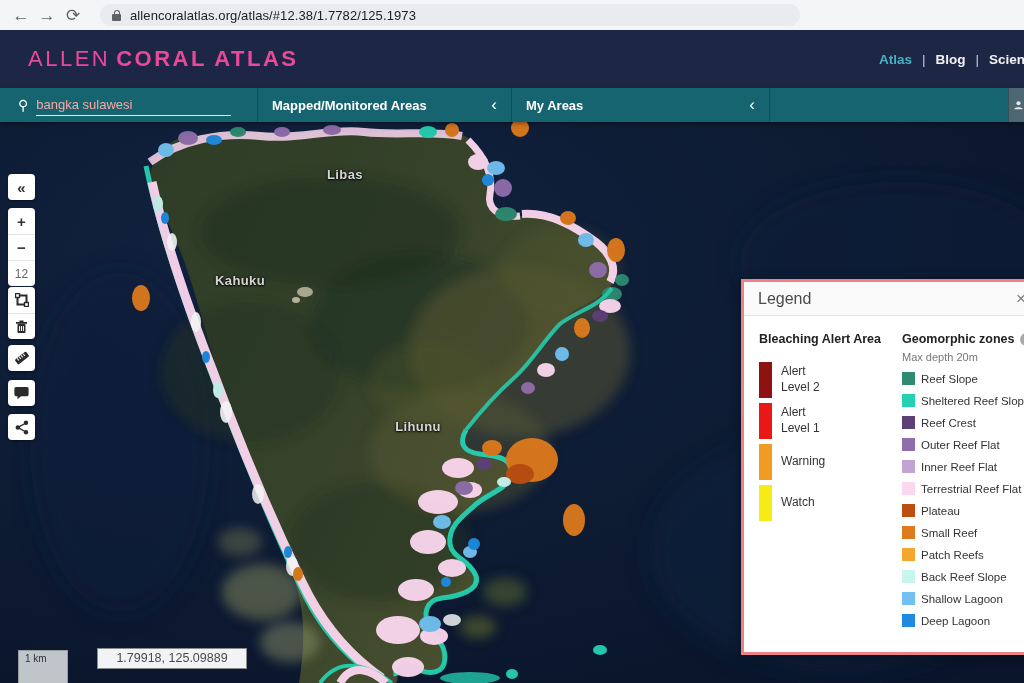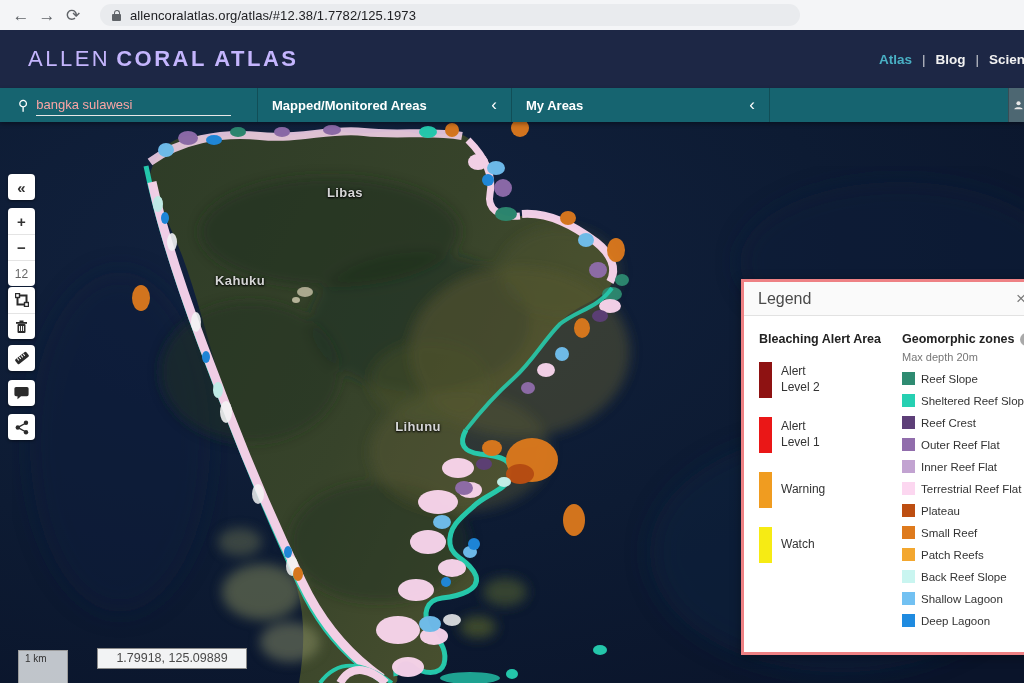--- a/index.html
+++ b/index.html
@@ -16,21 +16,21 @@
              display:flex; align-items:center; padding:0 12px; }
   .lock { width:9px; height:11px; position:relative; margin-right:9px; }
   .lock .body { position:absolute; bottom:0; width:9px; height:7px; background:#5f6368; border-radius:1px; }
   .lock .shackle { position:absolute; top:0; left:1.5px; width:6px; height:6px; border:1.5px solid #5f6368;
                    border-bottom:none; border-radius:4px 4px 0 0; }
   .url { font-size:13px; color:#202124; letter-spacing:.1px; }
 
   
   .appheader { position:absolute; top:30px; left:0; width:1024px; height:58px; background:#1d2745; }
   .logo { position:absolute; left:28px; top:50%; transform:translateY(-50%);
-          color:#c4b5fd; font-size:22px; letter-spacing:2.5px; white-space:nowrap; }
+          color:#ec4899; font-size:22px; letter-spacing:2.5px; white-space:nowrap; }
   .logo .light { font-weight:300; }
   .logo .bold { font-weight:700; margin-left:6px; }
   .topnav { position:absolute; right:-16px; top:50%; transform:translateY(-50%);
             display:flex; align-items:center; gap:10px; font-size:13.5px; font-weight:700; white-space:nowrap; }
   .topnav .navlink { color:#f2f2f2; cursor:pointer; }
   .topnav .navlink.active { color:#49b0c4; }
   .topnav .sep { color:rgba(255,255,255,.75); font-weight:400; }
 
   
   .searchbar { position:absolute; top:88px; left:0; width:1024px; height:34px; background:#166470;
@@ -80,21 +80,21 @@
   
   .legend { position:absolute; left:741px; top:157px; width:300px; height:376px; background:#fff;
             border:3px solid #ee8184; box-shadow:0 2px 10px rgba(0,0,0,.35); z-index:20; }
   .legend-header { height:34px; background:#fafafa; border-bottom:1px solid #e2e2e2;
                    display:flex; align-items:center; padding:0 12px 0 14px; }
   .legend-title { font-size:16px; font-weight:400; color:#4a4a4a; }
   .legend-close { margin-left:auto; color:#7a7a7a; font-size:17px; cursor:pointer; line-height:1; }
   .legend-body { position:relative; height:339px; }
   .col-head { font-size:12.5px; font-weight:700; color:#222; }
   .bleach-col { position:absolute; left:15px; top:16px; width:140px; }
-  .bleach-items { margin-top:16px; display:flex; flex-direction:column; gap:19px; }
+  .bleach-items { margin-top:16px; display:flex; flex-direction:column; gap:5px; }
   .bl-row { display:flex; align-items:center; height:36px; cursor:pointer; }
   .bl-swatch { width:13px; height:36px; flex:0 0 13px; }
   .bl-swatch.hatched { border:1px solid #e0e0e0;
      background-image:repeating-linear-gradient(45deg, #f2f2f2 0 2px, #ffffff 2px 4px); }
   .bl-label { margin-left:9px; font-size:12px; color:#333; white-space:pre-line; line-height:1.3; }
   .geo-col { position:absolute; left:158px; top:16px; width:140px; }
   .geo-head { display:flex; align-items:center; gap:5px; }
   .info-icon { width:13px; height:13px; border-radius:50%; background:#a9a9a9; color:#fff;
                font-size:9px; font-weight:700; text-align:center; line-height:13px;
                font-style:italic; cursor:pointer; }
@@ -286,21 +286,21 @@
         <ellipse cx="600" cy="528" rx="7" ry="5" fill="#26d0b2"></ellipse>
         <ellipse cx="512" cy="552" rx="6" ry="5" fill="#26d0b2"></ellipse>
 
         <path d="M320,561 C340,534 366,542 392,561" fill="none" stroke="#26d0b2" stroke-width="4"></path>
         <path d="M340,561 C352,540 372,548 386,561" fill="none" stroke="#fcd7f0" stroke-width="8"></path>
         <ellipse cx="470" cy="556" rx="30" ry="6" fill="#26d0b2" opacity=".8"></ellipse>
       </g>
     </svg>
 
     <div id="place-labels">
-        <span class="place-label" style="left: 345px; top: 70px;">Libas</span>
+        <span class="place-label" style="left: 345px; top: 52px;">Libas</span>
         <span class="place-label" style="left: 240px; top: 158px;">Kahuku</span>
         <span class="place-label" style="left: 418px; top: 304px;">Lihunu</span>
       </div>
 
     <div class="ctrl" style="top:52px">«</div>
     <div class="grpshadow" style="top:86px; height:104px"></div>
     <div class="ctrl grp-top" style="top:86px">+</div>
     <div class="ctrl grp-mid" style="top:112px">−</div>
     <div class="ctrl grp-bot lvl" style="top:138px">12</div>
     <div class="grpshadow" style="top:165px; height:52px"></div>

